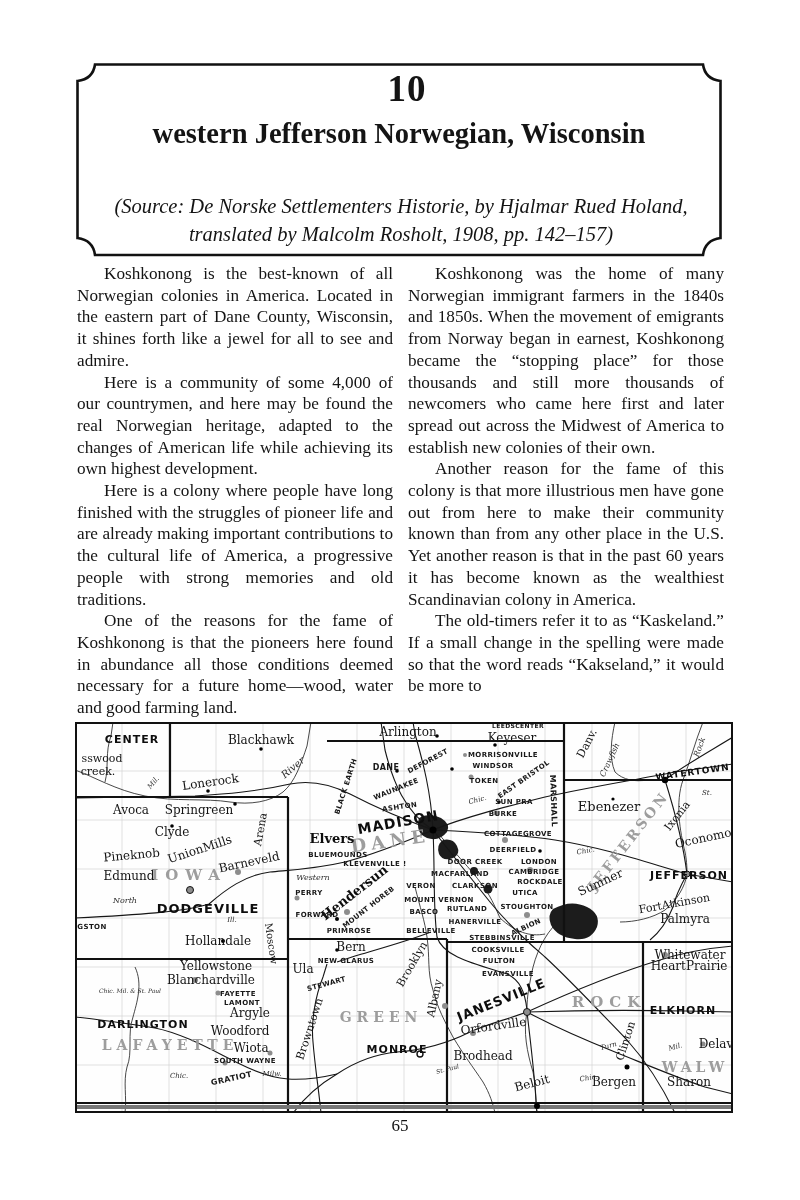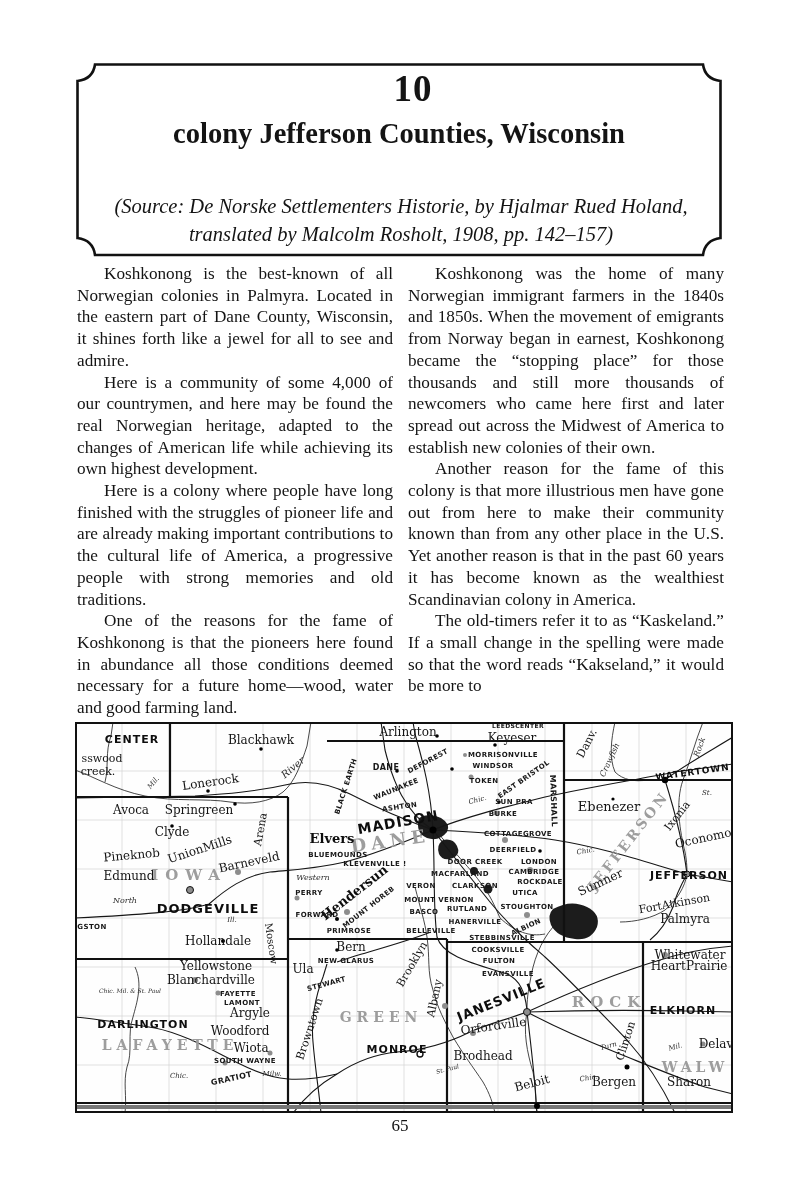--- a/index.html
+++ b/index.html
@@ -1,21 +1,21 @@
 <!DOCTYPE html>
 <html><head>
 <meta charset="utf-8">
 <style>
   html,body{margin:0;padding:0}
   body{width:800px;height:1200px;background:#fff;position:relative;
        font-family:"Liberation Serif",serif;color:#141414;overflow:hidden}
 
   .header-box{position:absolute;left:75px;top:62px;width:648px;height:196px}
   .header-box svg.frame{position:absolute;left:0;top:0}
-  .chapter-num{position:absolute;top:5px;left:14px;width:100%;text-align:center;
+  .chapter-num{position:absolute;top:5px;left:8px;width:100%;text-align:center;
                font-size:37px;font-weight:bold;letter-spacing:1px}
   .title{position:absolute;top:54px;left:0;width:100%;text-align:center;
          font-size:28.5px;font-weight:bold;line-height:35px}
   .source{position:absolute;top:130px;left:2px;width:100%;text-align:center;
           font-size:20.5px;font-weight:normal;font-style:italic;line-height:28px}
 
   .col{position:absolute;top:263px;width:316px;font-size:17.2px;line-height:21.7px;
        text-align:justify;text-justify:inter-word}
   .col-left{left:77px}
   .col-right{left:408px}
@@ -35,30 +35,30 @@
 </style>
 </head>
 <body>
 
 <div class="header-box">
   <svg class="frame" width="648" height="196" viewBox="0 0 648 196">
     <path d="M 20 2.5 H 628 Q 630 17 645.5 19 V 176 Q 630 178 628 193 H 20 Q 18 178 2.5 176 V 19 Q 18 17 20 2.5 Z" fill="none" stroke="#111" stroke-width="2.6"></path>
   </svg>
   <div class="chapter-num">10</div>
   <div class="title">
-    <div>colony Jefferson Counties, Wisconsin</div>
+    <div>western Jefferson Norwegian, Wisconsin</div>
   </div>
   <div class="source">
     <div>(Source: De Norske Settlementers Historie, by Hjalmar Rued Holand,</div>
     <div>translated by Malcolm Rosholt, 1908, pp. 142–157)</div>
   </div>
 </div>
 
 <div class="col col-left">
-    <p>Koshkonong is the best-known of all Norwegian colonies in Palmyra. Located in the eastern part of Dane County, Wisconsin, it shines forth like a jewel for all to see and admire.</p>
+    <p>Koshkonong is the best-known of all Norwegian colonies in America. Located in the eastern part of Dane County, Wisconsin, it shines forth like a jewel for all to see and admire.</p>
     <p>Here is a community of some 4,000 of our countrymen, and here may be found the real Norwegian heritage, adapted to the changes of American life while achieving its own highest development.</p>
     <p>Here is a colony where people have long finished with the struggles of pioneer life and are already making important contributions to the cultural life of America, a progressive people with strong memories and old traditions.</p>
     <p>One of the reasons for the fame of Koshkonong is that the pioneers here found in abundance all those conditions deemed necessary for a future home—wood, water and good farming land.</p>
   </div>
 <div class="col col-right">
     <p>Koshkonong was the home of many Norwegian immigrant farmers in the 1840s and 1850s. When the movement of emigrants from Norway began in earnest, Koshkonong became the “stopping place” for those thousands and still more thousands of newcomers who came here first and later spread out across the Midwest of America to establish new colonies of their own.</p>
     <p>Another reason for the fame of this colony is that more illustrious men have gone out from here to make their community known than from any other place in the U.S. Yet another reason is that in the past 60 years it has become known as the wealthiest Scandinavian colony in America.</p>
     <p>The old-timers refer it to as “Kaskeland.” If a small change in the spelling were made so that the word reads “Kakseland,” it would be more to</p>
   </div>
 

